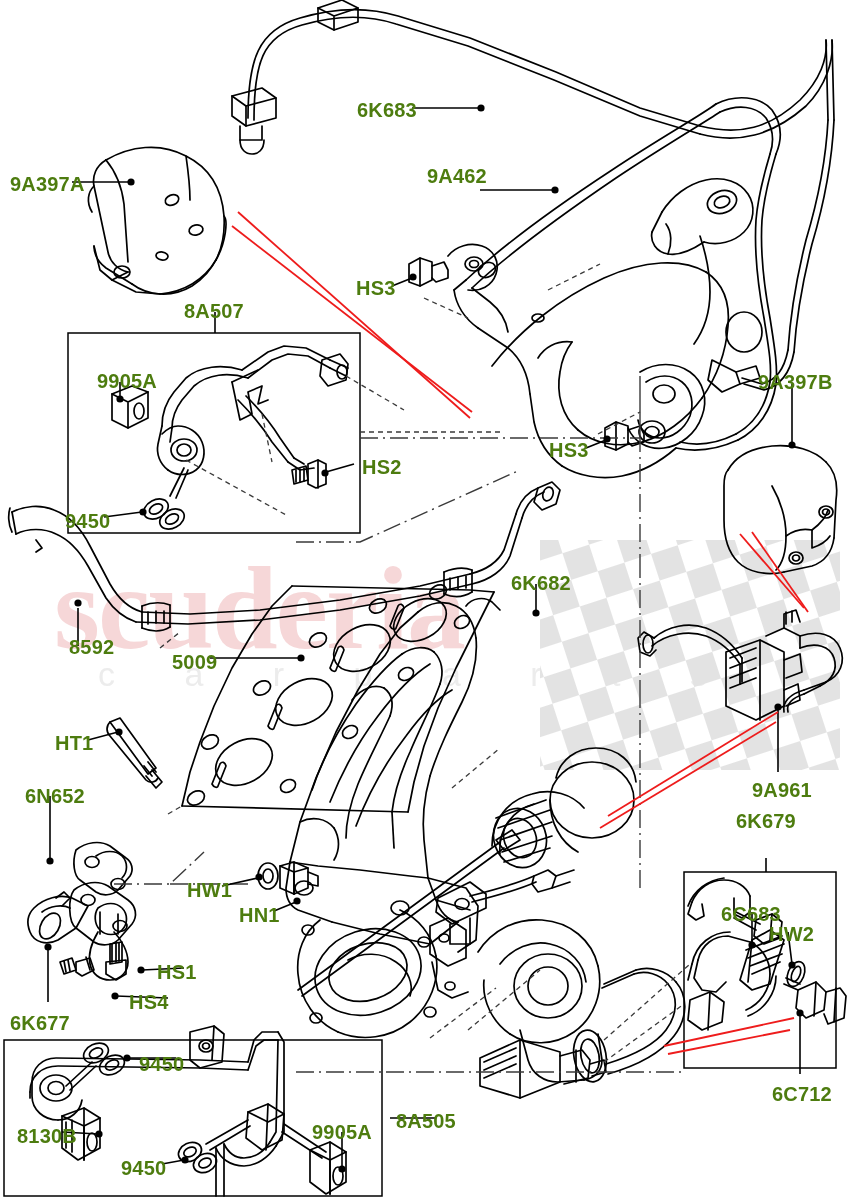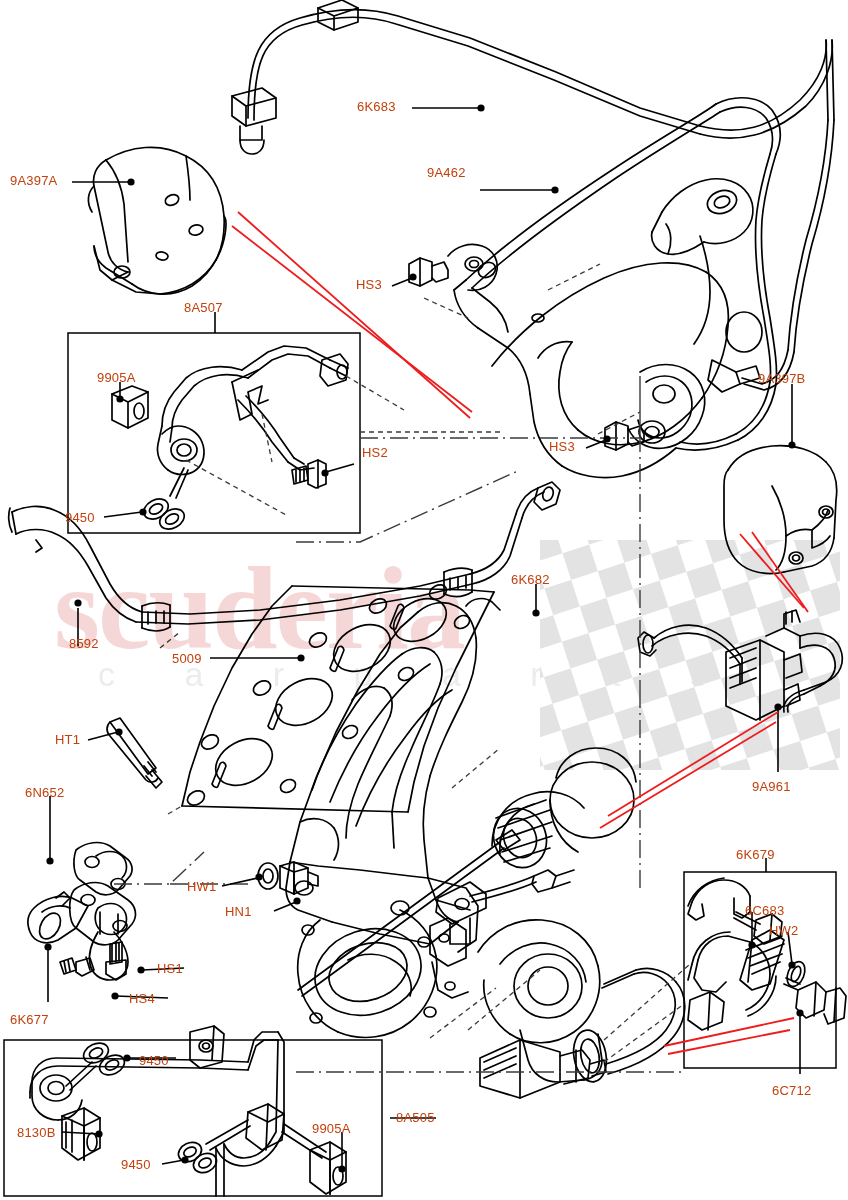--- a/index.html
+++ b/index.html
@@ -1,19 +1,19 @@
 <!DOCTYPE html>
 <html><head>
 <meta charset="utf-8">
 <style>
   html,body{margin:0;padding:0;background:#ffffff;}
   body{width:848px;height:1200px;font-family:"Liberation Sans","DejaVu Sans",sans-serif;overflow:hidden;}
   #stage{position:relative;width:848px;height:1200px;background:#fff;overflow:hidden;}
   #stage svg{position:absolute;top:0;left:0;}
-  .lbl{position:absolute;color:#c2410c;font-size:13px;font-weight:400;letter-spacing:.2px;white-space:nowrap;line-height:1;font-family:"Liberation Sans","DejaVu Sans",sans-serif;}
+  .lbl{position:absolute;color:#4d7c0f;font-size:20px;font-weight:700;letter-spacing:.2px;white-space:nowrap;line-height:1;font-family:"Liberation Sans","DejaVu Sans",sans-serif;}
   .wm{position:absolute;pointer-events:none;user-select:none;}
   #wm-main{left:54px;top:541px;font-size:118px;font-weight:700;color:#f6d7d8;letter-spacing:-2px;font-family:Liberation Serif, serif;}
   #wm-sub{left:98px;top:655px;font-size:34px;font-weight:400;color:#ececec;letter-spacing:30px;font-family:"Liberation Sans","DejaVu Sans",sans-serif;}
 </style>
 </head>
 <body>
 
 <div id="stage">
 
   <div class="wm" id="wm-main">scuderia</div>
@@ -609,35 +609,35 @@
   </svg>
 
   <div class="lbl" style="left:10px;top:174px">9A397A</div>
   <div class="lbl" style="left:357px;top:100px">6K683</div>
   <div class="lbl" style="left:427px;top:166px">9A462</div>
   <div class="lbl" style="left:356px;top:278px">HS3</div>
   <div class="lbl" style="left:549px;top:440px">HS3</div>
   <div class="lbl" style="left:758px;top:372px">9A397B</div>
   <div class="lbl" style="left:184px;top:301px">8A507</div>
   <div class="lbl" style="left:97px;top:371px">9905A</div>
-  <div class="lbl" style="left:362px;top:446px">HS2</div>
+  <div class="lbl" style="left:362px;top:457px">HS2</div>
   <div class="lbl" style="left:65px;top:511px">9450</div>
   <div class="lbl" style="left:69px;top:637px">8592</div>
   <div class="lbl" style="left:172px;top:652px">5009</div>
   <div class="lbl" style="left:511px;top:573px">6K682</div>
   <div class="lbl" style="left:55px;top:733px">HT1</div>
   <div class="lbl" style="left:25px;top:786px">6N652</div>
   <div class="lbl" style="left:187px;top:880px">HW1</div>
-  <div class="lbl" style="left:225px;top:905px">HN1</div>
+  <div class="lbl" style="left:239px;top:905px">HN1</div>
   <div class="lbl" style="left:157px;top:962px">HS1</div>
   <div class="lbl" style="left:129px;top:992px">HS4</div>
   <div class="lbl" style="left:10px;top:1013px">6K677</div>
   <div class="lbl" style="left:752px;top:780px">9A961</div>
-  <div class="lbl" style="left:736px;top:848px">6K679</div>
-  <div class="lbl" style="left:745px;top:904px">6C683</div>
+  <div class="lbl" style="left:736px;top:811px">6K679</div>
+  <div class="lbl" style="left:721px;top:904px">6C683</div>
   <div class="lbl" style="left:769px;top:924px">HW2</div>
   <div class="lbl" style="left:772px;top:1084px">6C712</div>
   <div class="lbl" style="left:139px;top:1054px">9450</div>
   <div class="lbl" style="left:17px;top:1126px">8130B</div>
   <div class="lbl" style="left:121px;top:1158px">9450</div>
   <div class="lbl" style="left:312px;top:1122px">9905A</div>
   <div class="lbl" style="left:396px;top:1111px">8A505</div>
 
 </div>
 

